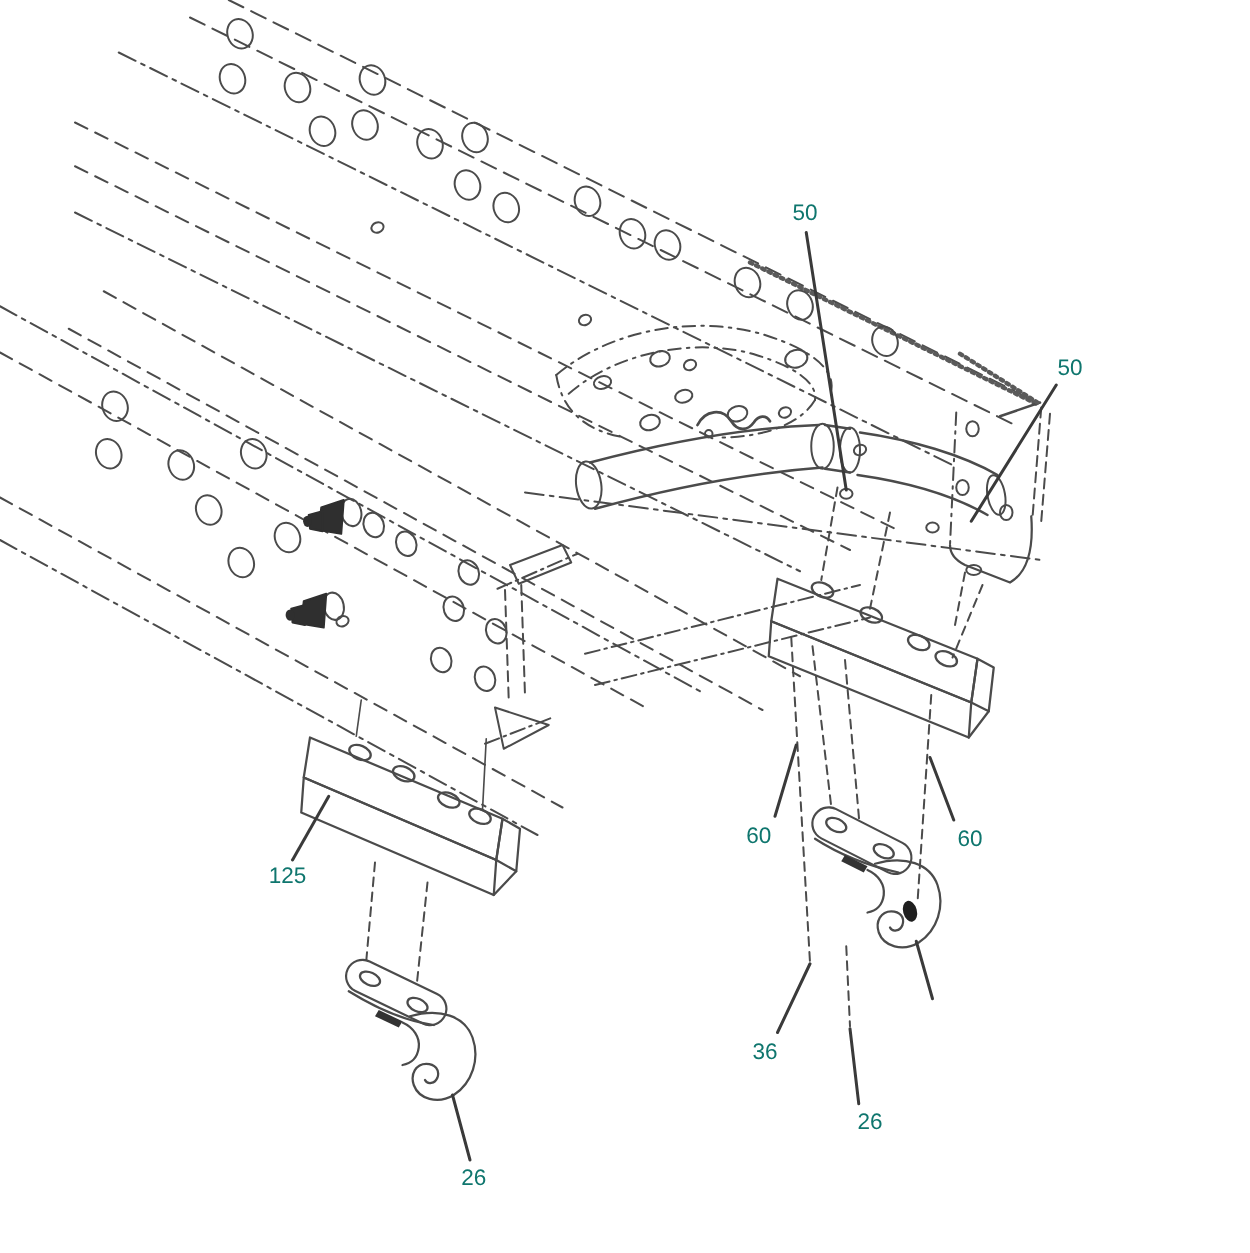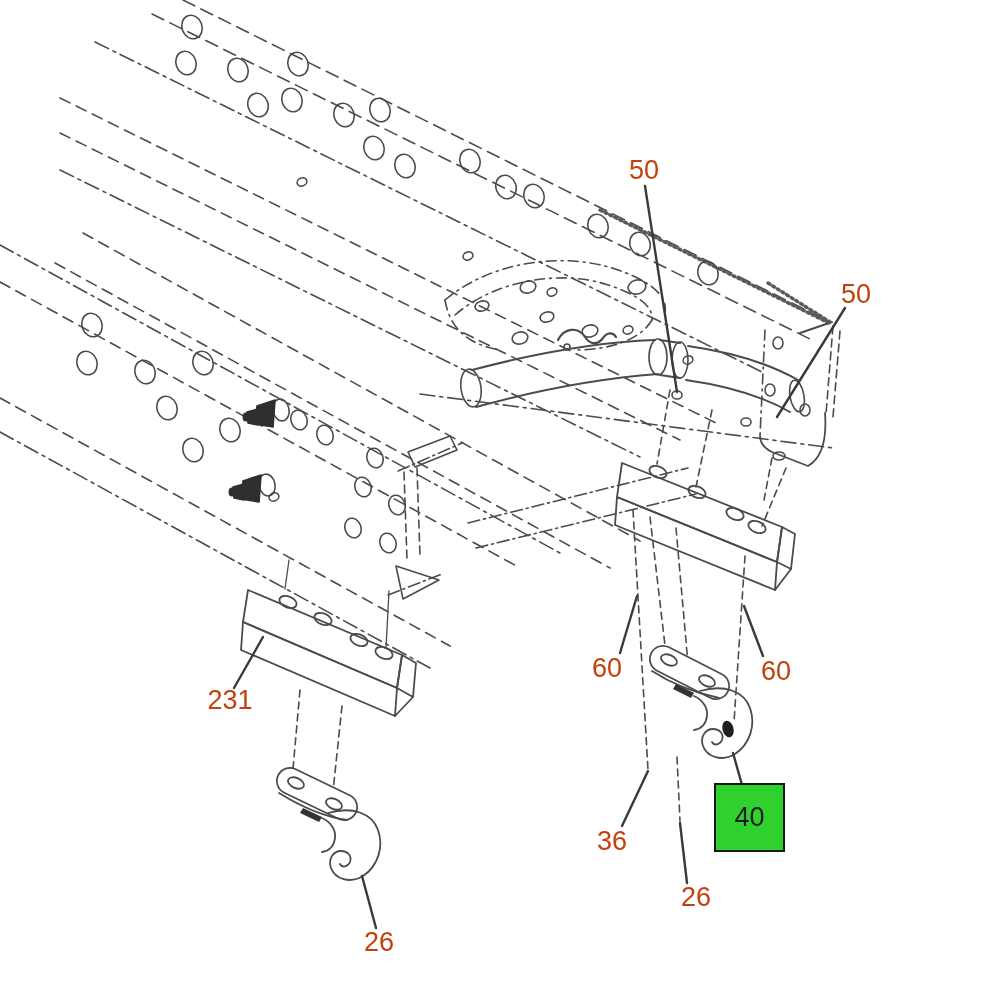--- a/index.html
+++ b/index.html
@@ -1,20 +1,20 @@
 <!DOCTYPE html>
 <html><head>
 <meta charset="utf-8">
 <style>
   html,body{margin:0;padding:0;background:#ffffff;}
   .stage{position:relative;width:1000px;height:1002px;background:#ffffff;overflow:hidden;
          font-family:"Liberation Sans",sans-serif;}
   .art{position:absolute;left:0;top:0;width:1000px;height:1002px;}
-  .callout{position:absolute;transform:translate(-50%,-50%);font-size:27px;line-height:1;
-           color:#c2410c;white-space:nowrap;user-select:none;}
+  .callout{position:absolute;transform:translate(-50%,-50%);font-size:18px;line-height:1;
+           color:#0f766e;white-space:nowrap;user-select:none;}
   .highlight-box{position:absolute;left:714px;top:783px;width:71px;height:69px;
                  display:flex;align-items:center;justify-content:center;
                  background:#2ed12e;border:2px solid #141414;box-sizing:border-box;}
   .highlight-box .hl-label{font-size:27px;color:#1c1c1c;}
 </style>
 </head>
 <body>
 
 <div class="stage">
 
@@ -230,20 +230,17 @@
       <path d="M376,928 L362,876"></path>
     </g>
   </svg>
 
   <div class="callout" style="left:644px;top:170px;">50</div>
   <div class="callout" style="left:856px;top:294px;">50</div>
   <div class="callout" style="left:607px;top:668px;">60</div>
   <div class="callout" style="left:776px;top:671px;">60</div>
   <div class="callout" style="left:612px;top:841px;">36</div>
   <div class="callout" style="left:696px;top:897px;">26</div>
-  <div class="callout" style="left:230px;top:700px;">231</div>
+  <div class="callout" style="left:230px;top:700px;">125</div>
   <div class="callout" style="left:379px;top:942px;">26</div>
 
-  <div class="highlight-box" style="background-color: rgb(46, 209, 46); border-color: rgb(20, 20, 20);">
-    <span class="hl-label">40</span>
-  </div>
 
 </div>
 
 </body></html>

